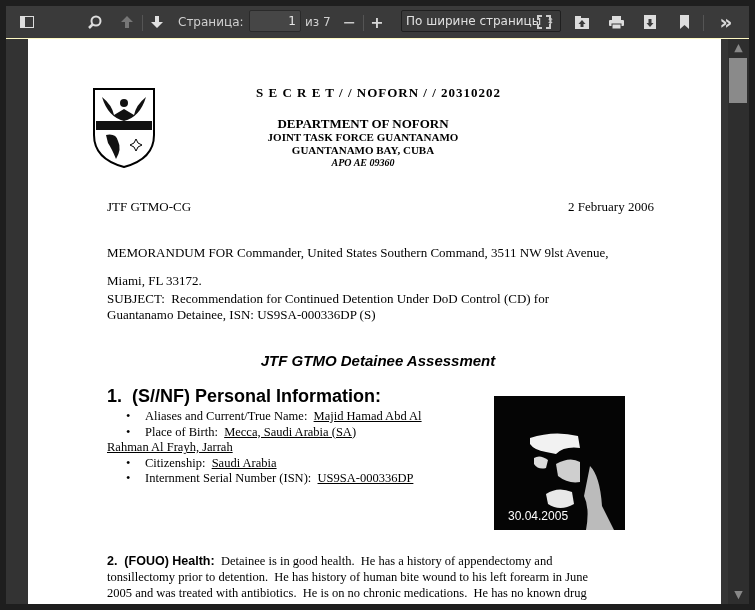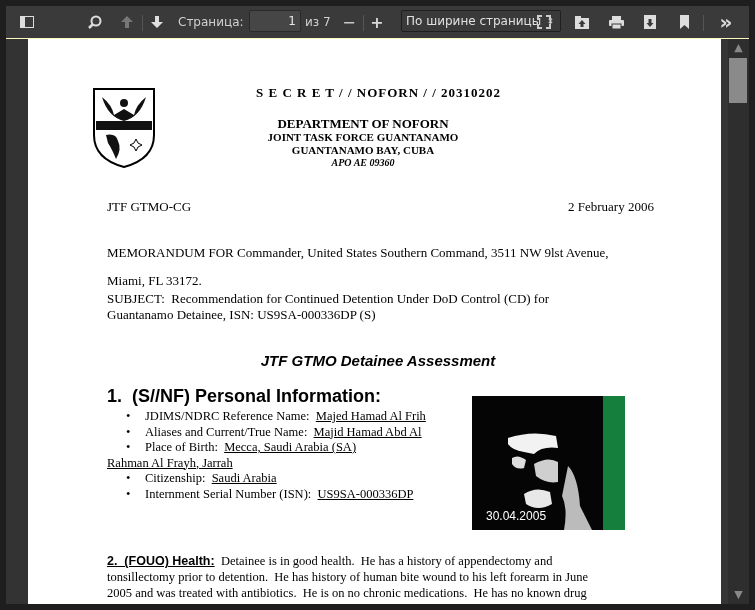--- a/index.html
+++ b/index.html
@@ -129,42 +129,41 @@
 
       <div class="abs" style="left:79px;top:252px;font-size:13px;white-space:pre;">SUBJECT:  Recommendation for Continued Detention Under DoD Control (CD) for</div>
       <div class="abs" style="left:79px;top:268px;font-size:13px;">Guantanamo Detainee, ISN: US9SA-000336DP (S)</div>
 
       <div class="abs sans" style="left:200px;top:313px;font-size:15px;font-weight:bold;width:300px;text-align:center;font-style:italic;">JTF GTMO Detainee Assessment</div>
 
       <div class="abs sans" style="left:79px;top:347px;font-size:18px;font-weight:bold;white-space:pre;">1.  (S//NF) Personal Information:</div>
 
       <div class="abs" style="left:79px;top:370px;width:380px;">
         <ul class="bullets">
-          <li><span style="display:inline-block;width:19px;padding-left:19px;">•</span><span>JDIMS/NDRC Reference Name:</span>&nbsp; <span class="u">Majed Hamad Al Frih</span></li>
           <li><span style="display:inline-block;width:19px;padding-left:19px;">•</span><span>Aliases and Current/True Name:</span>&nbsp; <span class="u">Majid Hamad Abd Al</span></li>
           <li><span style="display:inline-block;width:19px;padding-left:19px;">•</span><span>Place of Birth:</span>&nbsp; <span class="u">Mecca, Saudi Arabia (SA)</span></li>
           <li><span class="u">Rahman Al Frayh, Jarrah</span></li>
           <li><span style="display:inline-block;width:19px;padding-left:19px;">•</span><span>Citizenship:</span>&nbsp; <span class="u">Saudi Arabia</span></li>
           <li><span style="display:inline-block;width:19px;padding-left:19px;">•</span><span>Internment Serial Number (ISN):</span>&nbsp; <span class="u">US9SA-000336DP</span></li>
         </ul>
       </div>
 
-      <div class="abs" style="left:444px;top:357px;width:153px;height:134px;background:#15803d;overflow:hidden;">
+      <div class="abs" style="left:466px;top:357px;width:131px;height:134px;background:#15803d;overflow:hidden;">
         <svg width="131" height="134" viewBox="0 0 131 134">
           <rect width="131" height="134" fill="#050505"></rect>
           <path d="M36 42 Q60 34 84 40 L86 52 Q70 50 62 58 L52 56 Q40 54 36 48 Z" fill="#f2f2f2"></path>
           <path d="M40 62 Q46 58 54 64 L52 72 Q44 74 40 68 Z" fill="#ddd"></path>
           <path d="M62 68 Q76 60 86 66 L86 86 Q74 88 64 80 Z" fill="#cfcfcf"></path>
           <path d="M52 98 Q64 90 78 96 L80 108 Q66 116 54 108 Z" fill="#e8e8e8"></path>
           <path d="M96 70 Q106 80 108 110 L120 134 H92 Q96 112 90 100 Z" fill="#bbb"></path>
         </svg>
         <div class="abs sans" style="left:14px;top:113px;font-size:12px;color:#fff;">30.04.2005</div>
       </div>
 
-      <div class="abs" style="left:79px;top:515px;font-size:12.5px;width:600px;white-space:pre;"><span class="sans" style="font-weight:bold;text-decoration:underline;">2.  (FOUO) Health:</span>  <span>Detainee is in good health.  He has a history of appendectomy and</span></div>
+      <div class="abs" style="left:79px;top:515px;font-size:12.5px;width:600px;white-space:pre;"><span class="sans" style="font-weight:bold;">2.  (FOUO) Health:</span>  <span>Detainee is in good health.  He has a history of appendectomy and</span></div>
       <div class="abs" style="left:79px;top:531px;font-size:12.5px;white-space:pre;">tonsillectomy prior to detention.  He has history of human bite wound to his left forearm in June</div>
       <div class="abs" style="left:79px;top:547px;font-size:12.5px;white-space:pre;">2005 and was treated with antibiotics.  He is on no chronic medications.  He has no known drug</div>
     </div>
 
     <div class="scroll">
       <div class="up">▲</div>
       <div class="thumb"></div>
       <div class="down">▼</div>
     </div>
   </div>

